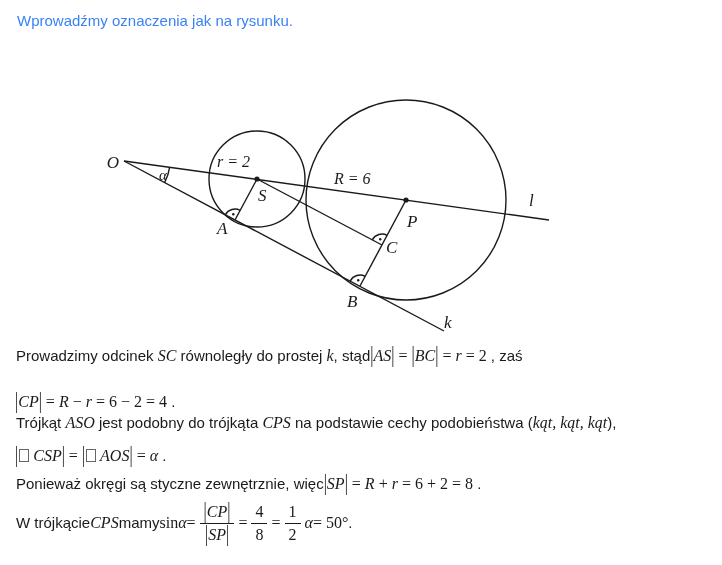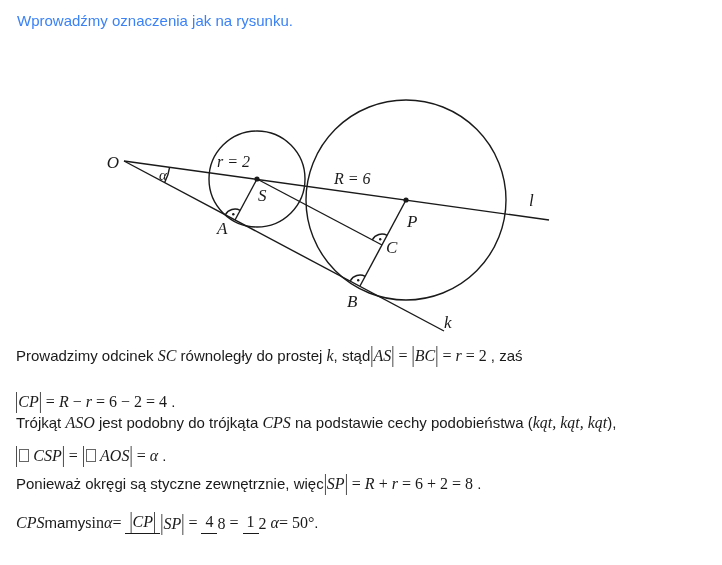--- a/index.html
+++ b/index.html
@@ -11,21 +11,21 @@
   .abs{position:absolute;white-space:nowrap;}
   .title{top:12px;left:17px;font-size:15px;color:#3b82f6;}
   .eqline{font-size:15px;line-height:24px;text-align:right;}
   .sg-s{font-family:"Liberation Sans",sans-serif;font-size:15px;}
   .sg-m{font-family:"Liberation Serif",serif;font-style:italic;font-size:16px;}
   .sg-u{font-family:"Liberation Serif",serif;font-size:16px;}
   .sg-b{font-family:"Liberation Serif",serif;font-size:16px;display:inline-block;
         transform:scaleY(1.45);transform-origin:50% 62%;}
   .mbox{display:inline-block;width:8px;height:11px;border:1px solid #666;
         margin:0 4px 0 1px;vertical-align:-1px;background:#fff;}
-  .frac{display:inline-flex;flex-direction:row;align-items:center;
+  .frac{display:inline-flex;flex-direction:column;align-items:center;
         vertical-align:middle;margin:8px 4px;line-height:1.2;}
   .frac .num{border-bottom:1px solid #1a1a1a;padding:0 4px 1px;}
   .frac .den{padding-top:1px;}
   .p4wrap{top:494px;left:16px;height:58px;display:flex;align-items:center;}
   svg{position:absolute;top:0;left:0;}
   svg text{fill:#1a1a1a;font-family:"Liberation Serif",serif;font-style:italic;}
 </style>
 </head>
 <body>
 
@@ -64,20 +64,21 @@
   <text x="529" y="206" font-size="17">l</text>
   <text x="444" y="328" font-size="17">k</text>
 </svg>
 
 <div class="abs eqline" style="top:344px;left:16px"><span class="sg-s">Prowadzimy odcinek </span><span class="sg-m">SC</span><span class="sg-s"> równoległy do prostej </span><span class="sg-m">k</span><span class="sg-s">, stąd</span><span class="sg-b">|</span><span class="sg-m">AS</span><span class="sg-b">|</span><span class="sg-u"> = </span><span class="sg-b">|</span><span class="sg-m">BC</span><span class="sg-b">|</span><span class="sg-u"> = </span><span class="sg-m">r</span><span class="sg-u"> = 2</span><span class="sg-s"> , zaś</span></div>
 <div class="abs eqline" style="top:390px;left:15px"><span class="sg-b">|</span><span class="sg-m">CP</span><span class="sg-b">|</span><span class="sg-u"> = </span><span class="sg-m">R</span><span class="sg-u"> − </span><span class="sg-m">r</span><span class="sg-u"> = 6 − 2 = 4</span><span class="sg-s"> .</span></div>
 <div class="abs eqline" style="top:411px;left:16px"><span class="sg-s">Trójkąt </span><span class="sg-m">ASO</span><span class="sg-s"> jest podobny do trójkąta </span><span class="sg-m">CPS</span><span class="sg-s"> na podstawie cechy podobieństwa (</span><span class="sg-m">kąt, kąt, kąt</span><span class="sg-s">),</span></div>
 <div class="abs eqline" style="top:444px;left:15px"><span class="sg-b">|</span><span class="mbox"></span><span class="sg-m">CSP</span><span class="sg-b">|</span><span class="sg-u"> = </span><span class="sg-b">|</span><span class="mbox"></span><span class="sg-m">AOS</span><span class="sg-b">|</span><span class="sg-u"> = </span><span class="sg-m">α</span><span class="sg-s"> .</span></div>
 <div class="abs eqline" style="top:472px;left:16px"><span class="sg-s">Ponieważ okręgi są styczne zewnętrznie, więc</span><span class="sg-b">|</span><span class="sg-m">SP</span><span class="sg-b">|</span><span class="sg-u"> = </span><span class="sg-m">R</span><span class="sg-u"> + </span><span class="sg-m">r</span><span class="sg-u"> = 6 + 2 = 8</span><span class="sg-s"> .</span></div>
 <div class="abs eqline p4wrap">
+    <span class="sg-s">W trójkącie </span>
     <span class="sg-m">CPS</span>
     <span class="sg-s"> mamy </span>
     <span class="sg-u">sin</span>
     <span class="sg-m"> α</span>
     <span class="sg-u"> = </span>
     <span class="frac">
       <span class="num"><span class="sg-b">|</span><span class="sg-m">CP</span><span class="sg-b">|</span></span>
       <span class="den"><span class="sg-b">|</span><span class="sg-m">SP</span><span class="sg-b">|</span></span>
     </span>
     <span class="sg-u"> = </span>

